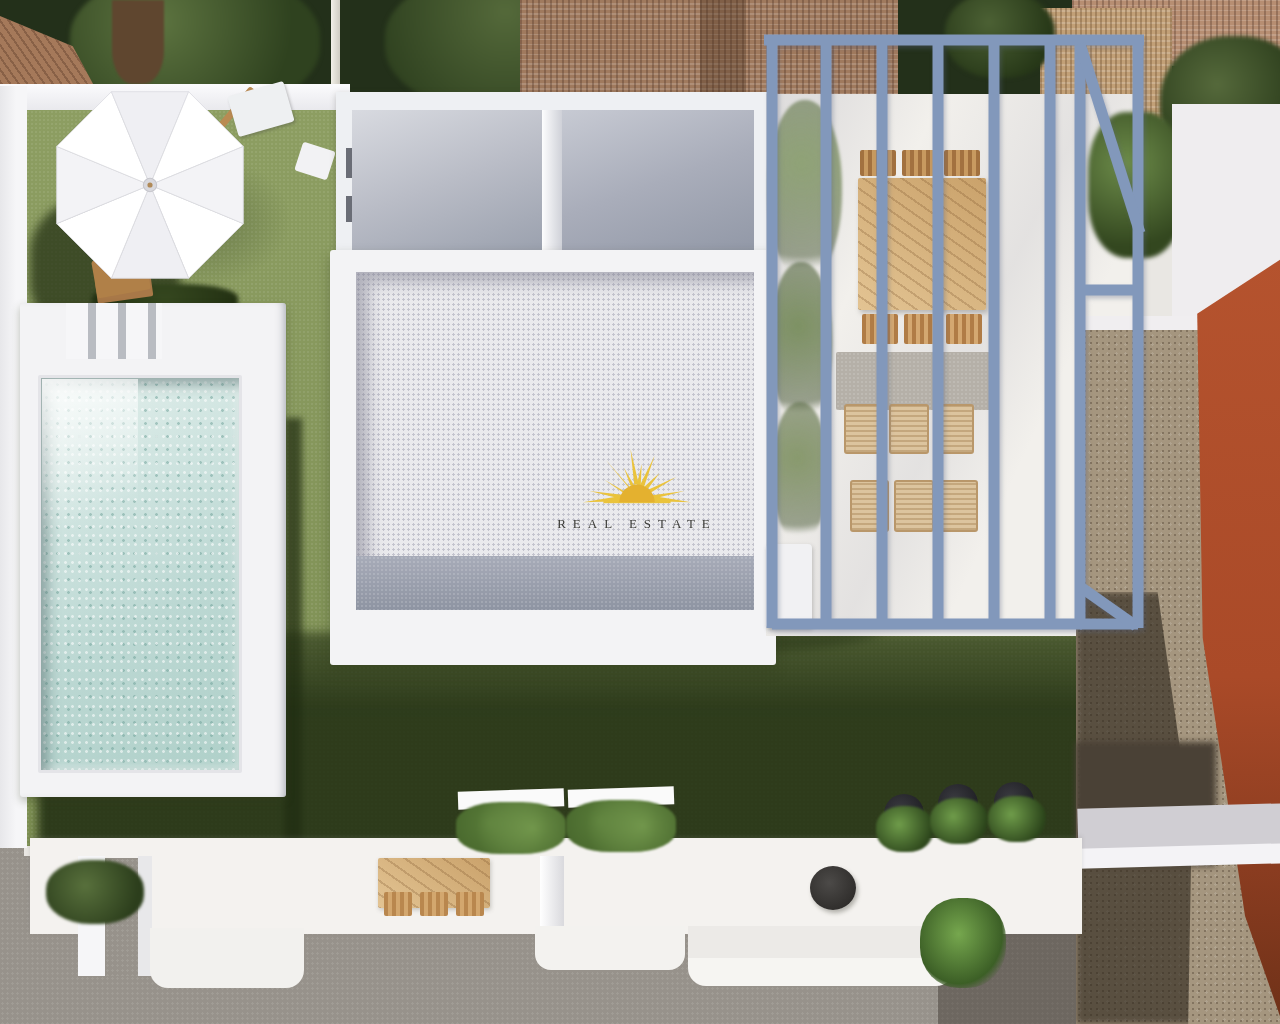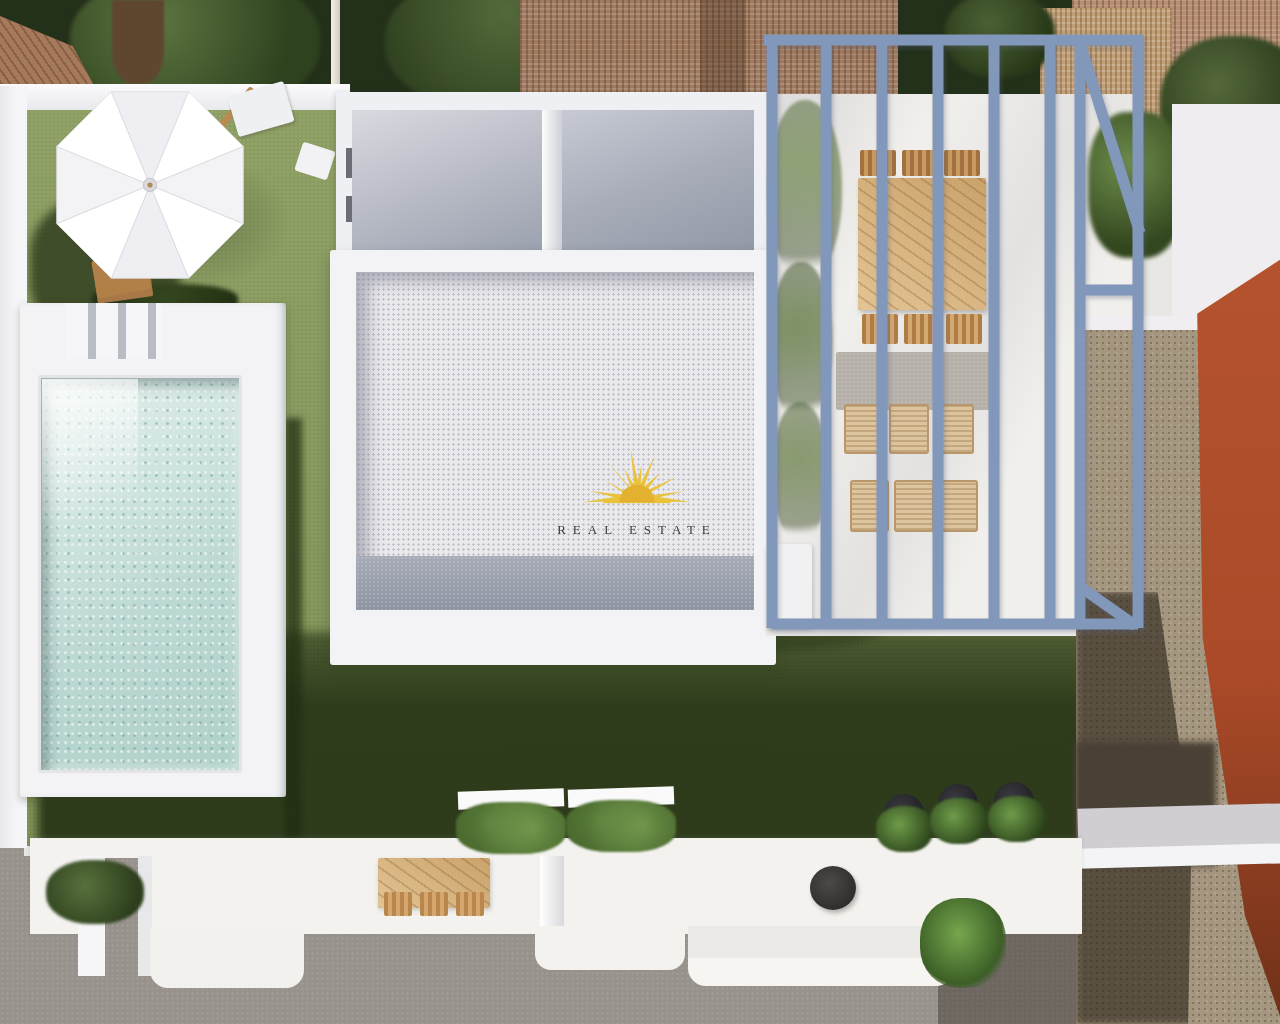--- a/index.html
+++ b/index.html
@@ -170,21 +170,21 @@
       background:radial-gradient(ellipse at 45% 40%,#76a74e,#3c5f26 65%,transparent 78%);border-radius:45%;}
   .bush-left{left:46px;top:860px;width:98px;height:64px;border-radius:45%;filter:blur(1.5px);
       background:radial-gradient(circle at 40% 40%,#58703c,#2c3e1c 75%);}
 
   
   .watermark{left:517px;top:448px;width:240px;height:140px;text-align:center;}
   .wm-sun{display:block;margin:0 auto;}
   .wm-brand{font-family:"Liberation Serif",serif;font-weight:bold;font-size:35px;letter-spacing:1px;
       color:#e2bc39;line-height:1.05;white-space:nowrap;}
   .wm-amp{color:#4a4a46;}
-  .wm-sub{font-family:"Liberation Serif",serif;font-size:13px;letter-spacing:7px;color:#3c3c38;margin-top:14px;white-space:nowrap;}
+  .wm-sub{font-family:"Liberation Serif",serif;font-size:13px;letter-spacing:7px;color:#3c3c38;margin-top:8px;white-space:nowrap;}
 </style>
 </head>
 <body>
 
 <div class="scene">
 
   <div class="abs top-band"></div>
   <div class="abs tree tree-a"></div>
   <div class="abs tree tree-b"></div>
   <div class="abs tree tree-c"></div>

